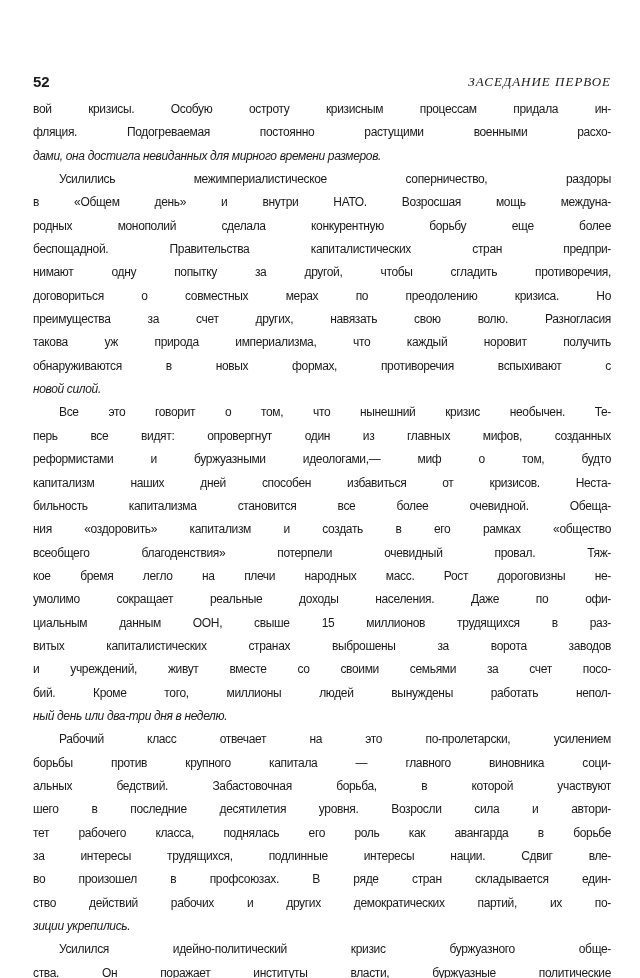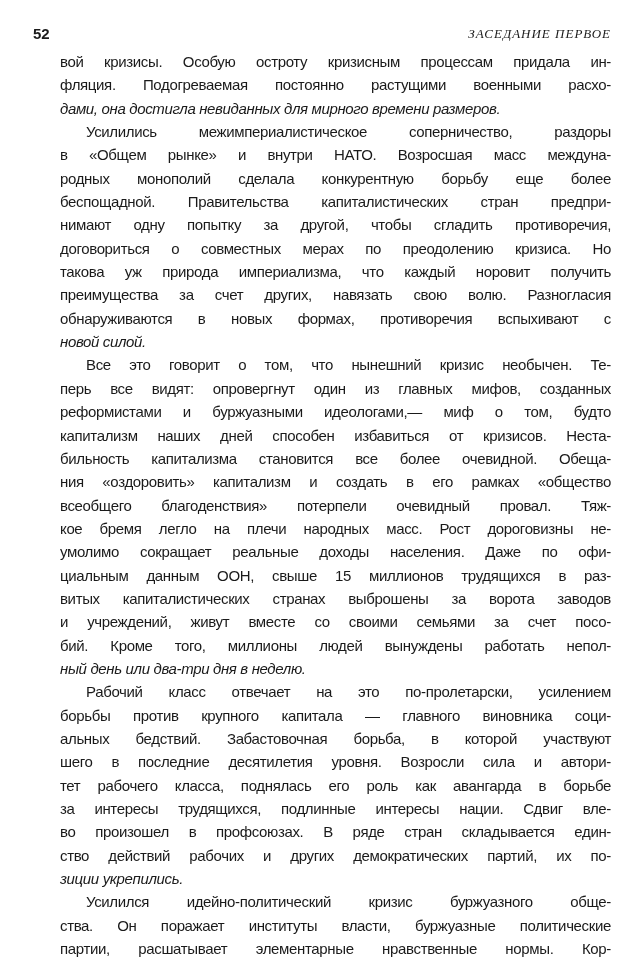--- a/index.html
+++ b/index.html
@@ -19,20 +19,21 @@
       position: absolute;
       left: 33px;
       top: 22px;
       width: 578px;
     }
     .running-head {
       position: relative;
       height: 24px;
       font-size: 15px;
       line-height: 24px;
+      margin-top: 48px;
     }
     .page-number {
       position: absolute;
       left: 0;
       top: 0;
       font-family: "Liberation Sans", "DejaVu Sans", sans-serif;
       font-weight: bold;
       font-size: 15px;
     }
     .running-title {
@@ -45,28 +46,27 @@
       font-size: 13px;
       letter-spacing: 1px;
     }
     .body-text {
       margin-top: 4px;
     }
     .line {
       display: block;
       height: 23.35px;
       line-height: 23.35px;
-      font-size: 15px;
+      font-size: 12px;
       white-space: nowrap;
       text-align: justify;
       text-align-last: justify;
       font-family: "Liberation Sans", "DejaVu Sans", sans-serif;
       font-stretch: condensed;
       letter-spacing: -0.35px;
-      margin-left: 27px;
     }
     .line.indent {
       padding-left: 26px;
     }
     .line.last {
       text-align-last: left;
       font-style: italic;
     }
   </style>
 </head>
@@ -75,27 +75,27 @@
 <div class="page">
   <div class="running-head">
     <span class="page-number">52</span>
     <span class="running-title">ЗАСЕДАНИЕ ПЕРВОЕ</span>
   </div>
   <div class="body-text" id="body-text">
       <span class="line">вой кризисы. Особую остроту кризисным процессам придала ин-</span>
       <span class="line">фляция. Подогреваемая постоянно растущими военными расхо-</span>
       <span class="line last">дами, она достигла невиданных для мирного времени размеров.</span>
       <span class="line indent">Усилились межимпериалистическое соперничество, раздоры</span>
-      <span class="line">в «Общем рынке» и внутри НАТО. Возросшая масс междуна-</span>
+      <span class="line">в «Общем день» и внутри НАТО. Возросшая мощь междуна-</span>
       <span class="line">родных монополий сделала конкурентную борьбу еще более</span>
       <span class="line">беспощадной. Правительства капиталистических стран предпри-</span>
       <span class="line">нимают одну попытку за другой, чтобы сгладить противоречия,</span>
       <span class="line">договориться о совместных мерах по преодолению кризиса. Но</span>
+      <span class="line">преимущества за счет других, навязать свою волю. Разногласия</span>
       <span class="line">такова уж природа империализма, что каждый норовит получить</span>
-      <span class="line">преимущества за счет других, навязать свою волю. Разногласия</span>
       <span class="line">обнаруживаются в новых формах, противоречия вспыхивают с</span>
       <span class="line last">новой силой.</span>
       <span class="line indent">Все это говорит о том, что нынешний кризис необычен. Те-</span>
       <span class="line">перь все видят: опровергнут один из главных мифов, созданных</span>
       <span class="line">реформистами и буржуазными идеологами,— миф о том, будто</span>
       <span class="line">капитализм наших дней способен избавиться от кризисов. Неста-</span>
       <span class="line">бильность капитализма становится все более очевидной. Обеща-</span>
       <span class="line">ния «оздоровить» капитализм и создать в его рамках «общество</span>
       <span class="line">всеобщего благоденствия» потерпели очевидный провал. Тяж-</span>
       <span class="line">кое бремя легло на плечи народных масс. Рост дороговизны не-</span>

